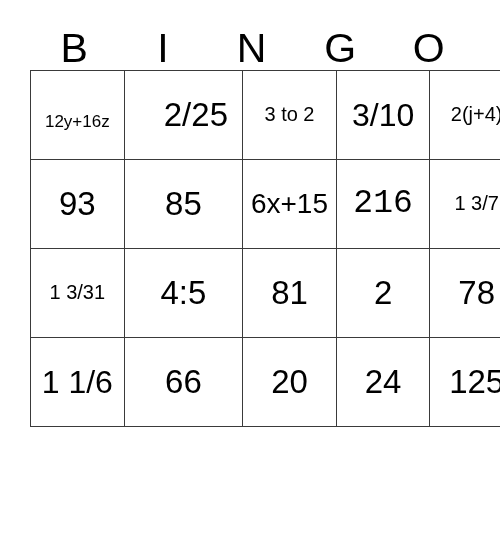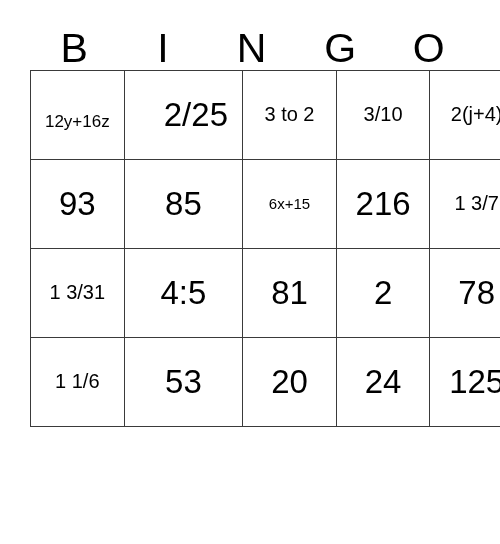--- a/index.html
+++ b/index.html
@@ -54,23 +54,23 @@
     padding: 0 2px;
     overflow: hidden;
   }
   .cell-text {
     display: block;
     line-height: 1.08;
     word-wrap: break-word;
   }
   
   .fs-xl { font-size: 33px; }
-  .fs-lg { font-size: 20px; }
+  .fs-lg { font-size: 32px; }
   .fs-md { font-size: 20px; }
-  .fs-sm { font-size: 15px; }
+  .fs-sm { font-size: 28px; }
   .fs-xs { font-size: 17px; margin-top: 14px; }
 </style>
 </head>
 <body style="background: rgb(255, 255, 255); color: rgb(0, 0, 0);">
 
 <div id="bingo-card">
 
   <div id="header-row">
     <div class="header-cell">B</div>
     <div class="header-cell">I</div>
@@ -101,21 +101,21 @@
       <tr>
         <td style="border-color: rgb(58, 58, 58); margin-left: 31px;">
             <span class="cell-text fs-xl">93</span>
           </td>
         <td style="border-color: rgb(58, 58, 58);">
             <span class="cell-text fs-xl">85</span>
           </td>
         <td style="border-color: rgb(58, 58, 58);">
             <span class="cell-text fs-sm">6x+15</span>
           </td>
-        <td style="border-color: rgb(58, 58, 58);">
+        <td style="border-color: rgb(58, 58, 58); font-family: Liberation Mono, monospace;">
             <span class="cell-text fs-xl">216</span>
           </td>
         <td style="border-color: rgb(58, 58, 58);">
             <span class="cell-text fs-md">1 3/7</span>
           </td>
       </tr>
       <tr>
         <td style="border-color: rgb(58, 58, 58);">
             <span class="cell-text fs-md">1 3/31</span>
           </td>
@@ -130,21 +130,21 @@
           </td>
         <td style="border-color: rgb(58, 58, 58);">
             <span class="cell-text fs-xl">78</span>
           </td>
       </tr>
       <tr>
         <td style="border-color: rgb(58, 58, 58);">
             <span class="cell-text fs-lg">1 1/6</span>
           </td>
         <td style="border-color: rgb(58, 58, 58);">
-            <span class="cell-text fs-xl">53</span>
+            <span class="cell-text fs-xl">66</span>
           </td>
         <td style="border-color: rgb(58, 58, 58);">
             <span class="cell-text fs-xl">20</span>
           </td>
         <td style="border-color: rgb(58, 58, 58);">
             <span class="cell-text fs-xl">24</span>
           </td>
         <td style="border-color: rgb(58, 58, 58); margin-top: 24px;">
             <span class="cell-text fs-xl">125</span>
           </td>

